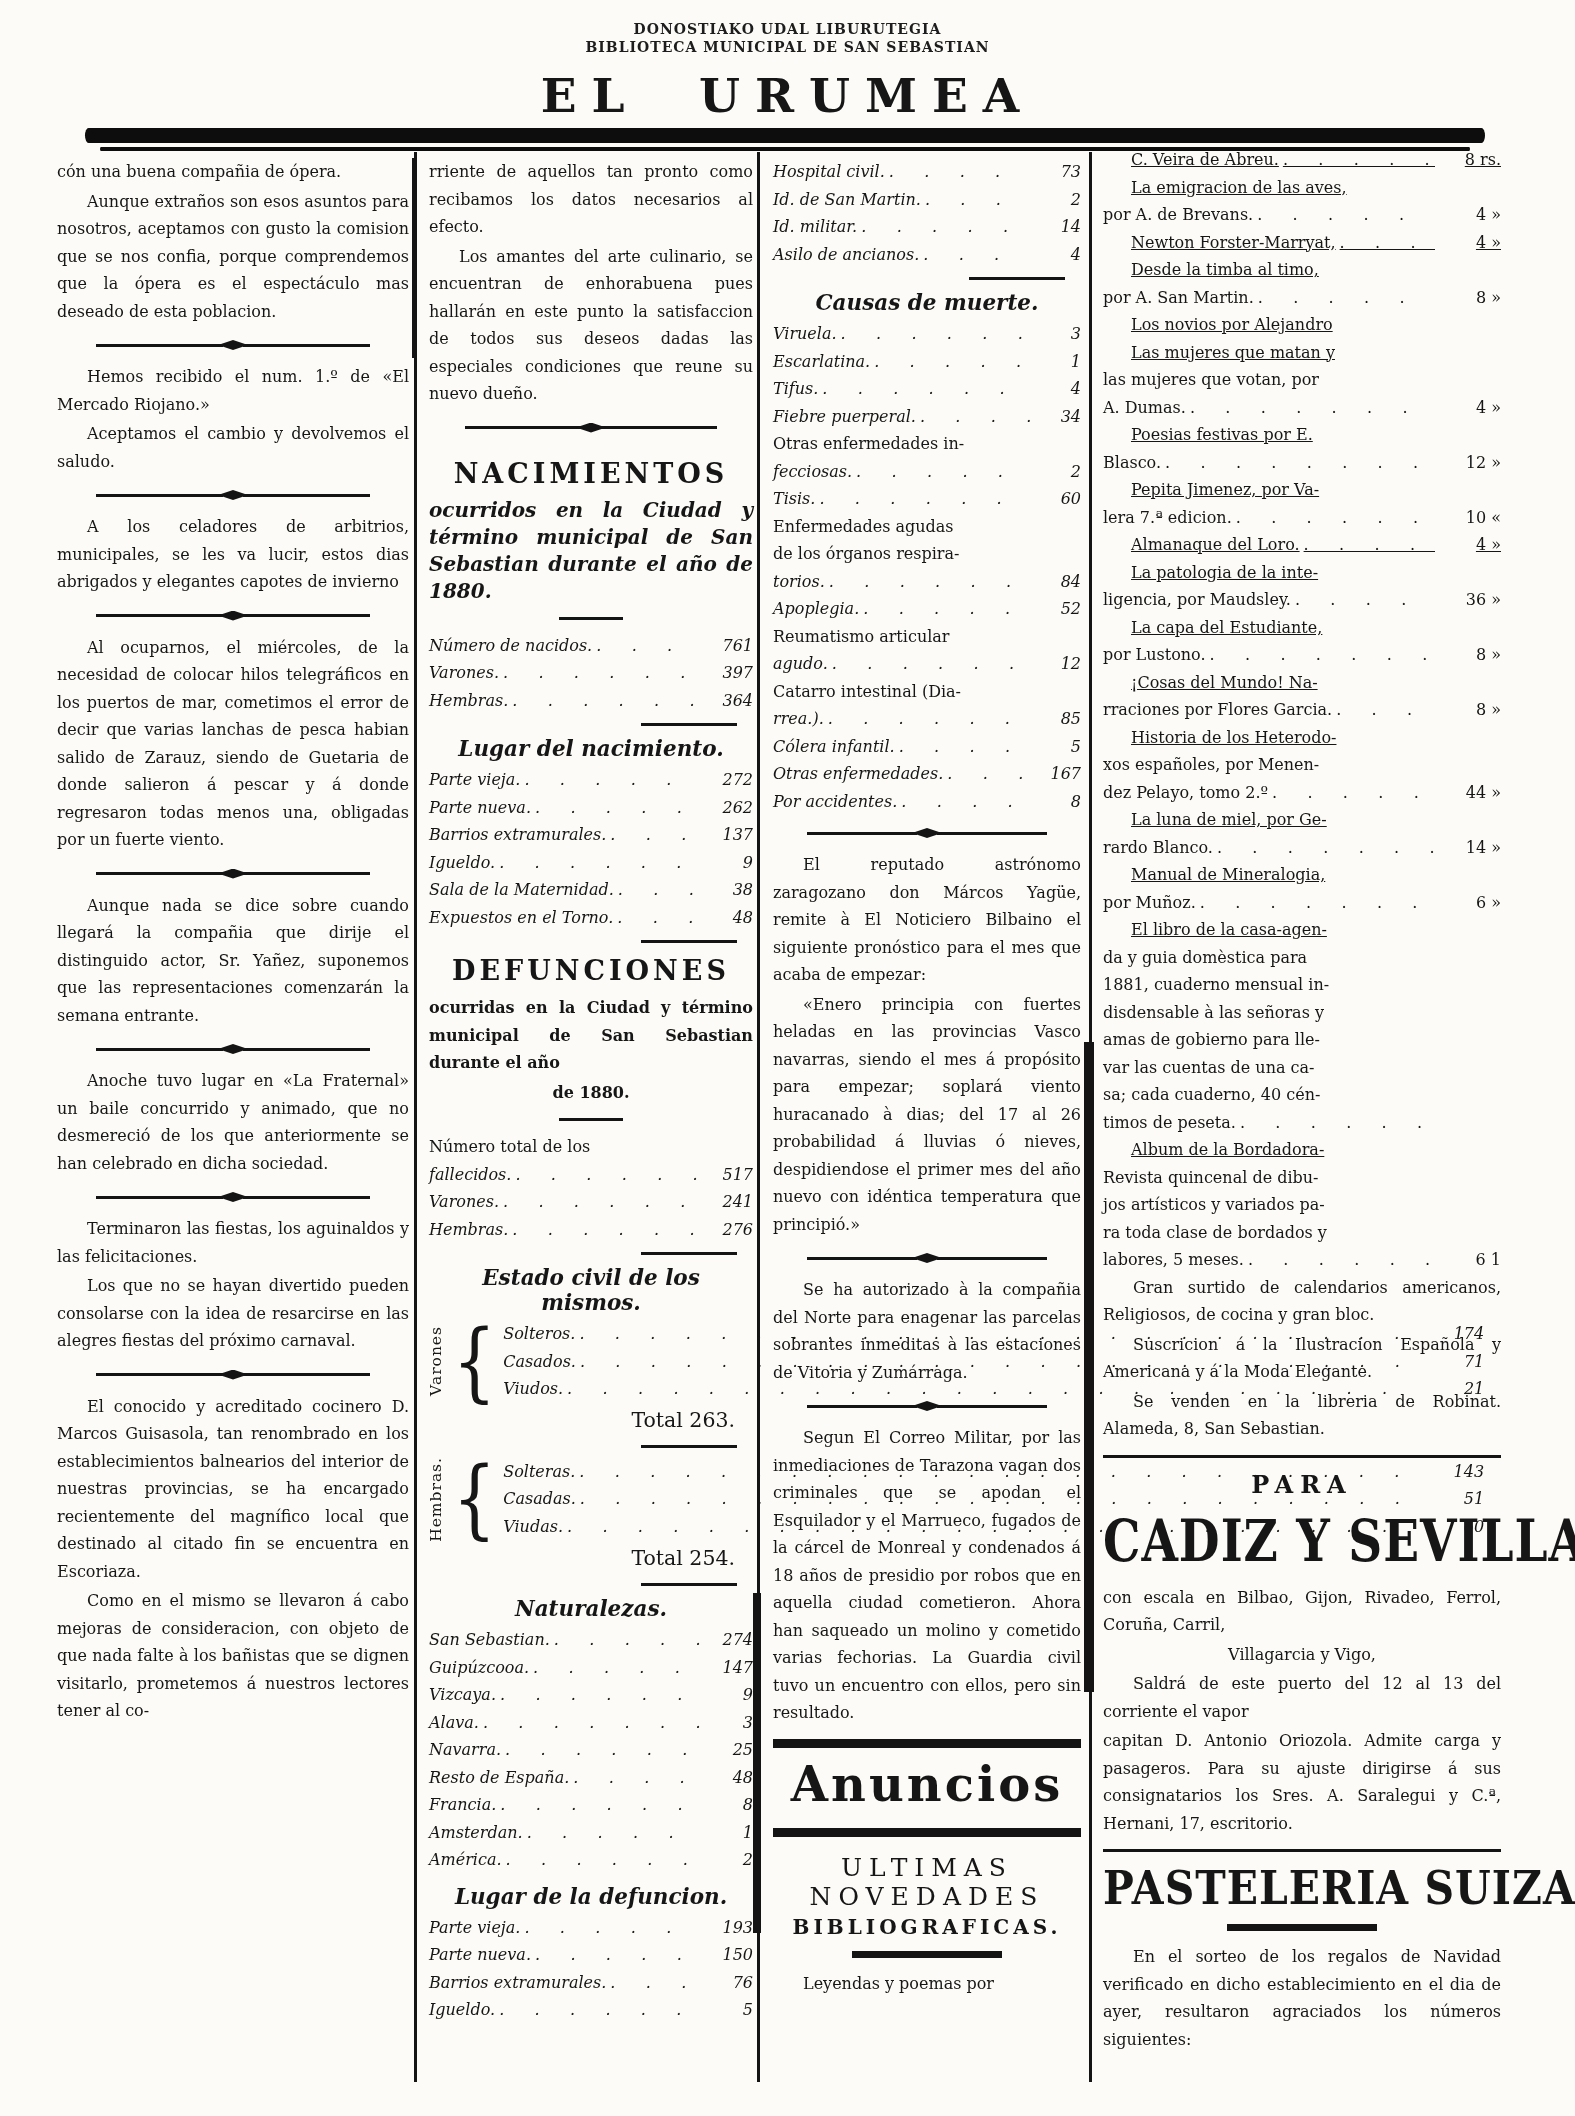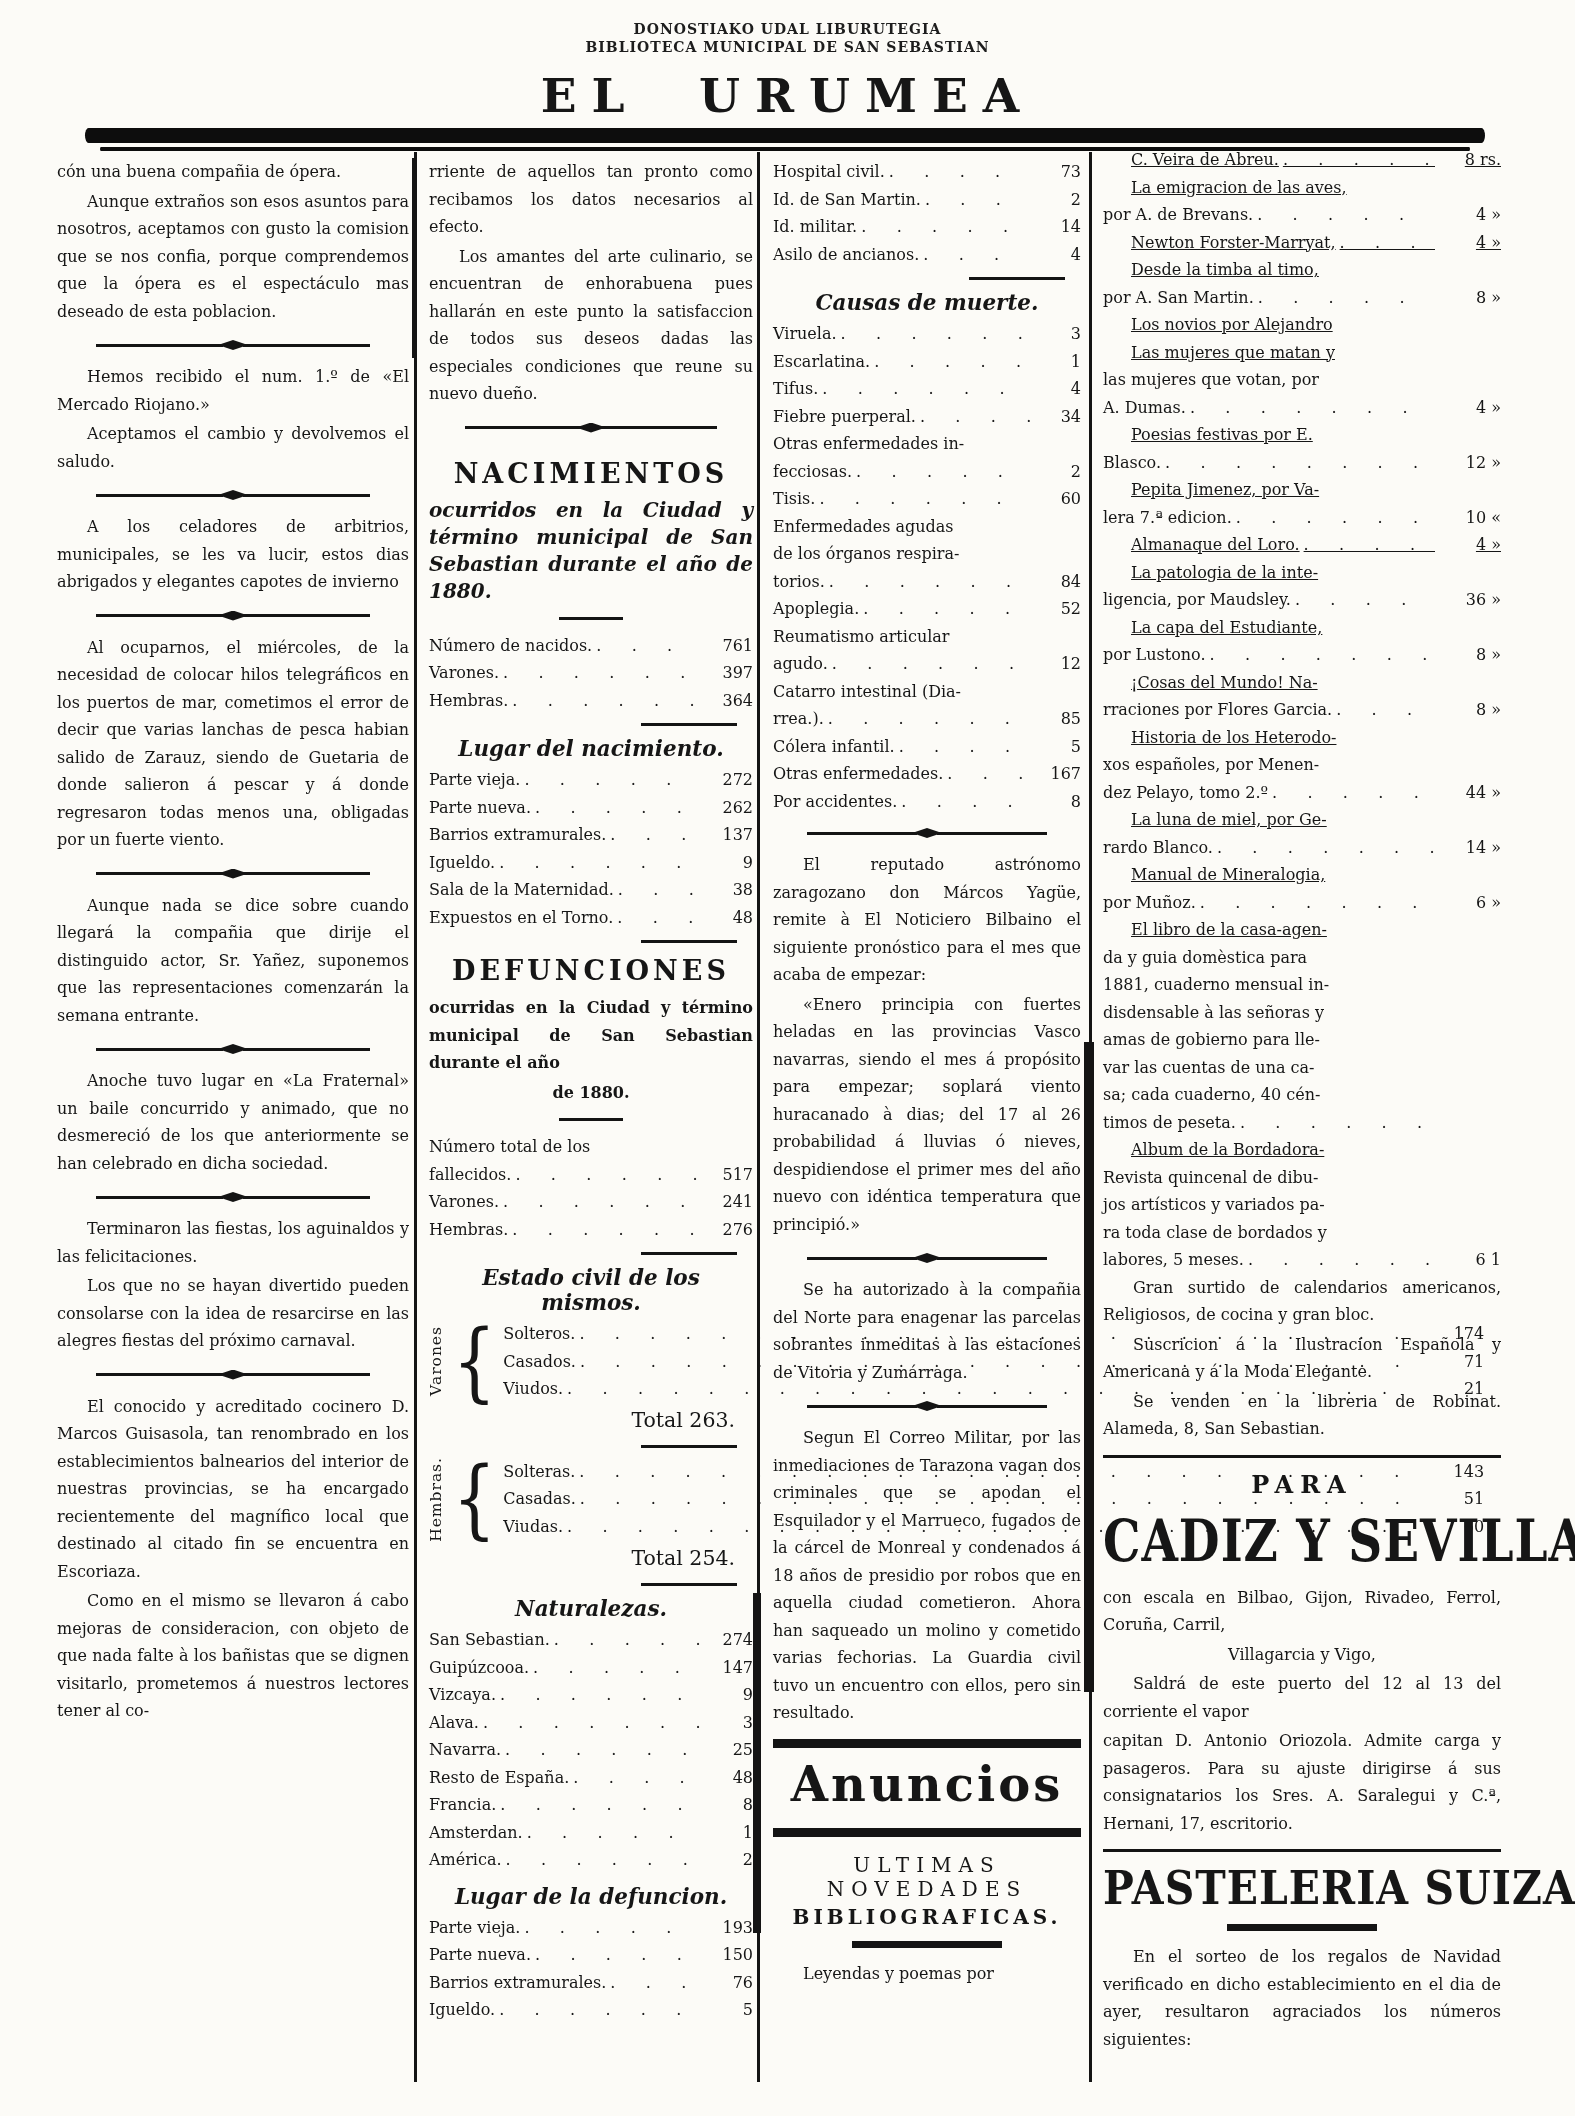--- a/index.html
+++ b/index.html
@@ -35,33 +35,33 @@
                clip-path:polygon(0 50%,50% 0,100% 50%,50% 100%);}
   .rule{background:#141414;}
   .rule.short{height:3px;width:64px;margin:12px auto;}
   .rule.right{height:3px;width:96px;margin:9px 16px 9px auto;}
   .rule.full{height:3px;width:100%;margin:12px 0;}
   .rule.thick{height:9px;width:100%;margin:12px 0 4px;}
   .rule.shortthick{height:7px;width:150px;margin:12px auto;}
   .h-caps{text-align:center;font-weight:bold;font-size:27px;letter-spacing:4px;margin:12px 0 8px;}
   .h-italic{text-align:center;font-style:italic;font-weight:bold;font-size:21.5px;margin:10px 0 5px;}
   .h-sub{text-align:justify;font-style:italic;font-weight:bold;font-size:20px;line-height:27px;}
-  .srow{display:flex;align-items:baseline;line-height:27.5px;}
+  .srow{display:flex;align-items:baseline;line-height:27.5px;font-style:italic;}
   .lbl{white-space:nowrap;}
   .dots{flex:1;overflow:hidden;white-space:nowrap;letter-spacing:2px;padding:0 4px;}
   .val{min-width:50px;text-align:right;white-space:nowrap;}
   .srow-line{line-height:27.5px;}
   .total{text-align:right;padding-right:18px;line-height:31px;font-size:20.5px;}
   .group{display:flex;align-items:center;margin:2px 0;}
   .side{writing-mode:vertical-rl;transform:rotate(180deg);font-size:15.5px;letter-spacing:1px;line-height:1;margin-right:2px;}
   .brace{font-size:86px;line-height:0.9;margin-right:2px;transform:scaleX(0.8);font-weight:400;}
   .grows{flex:1;}
   .disp{text-align:center;}
   .disp.anuncios{font-size:48px;font-weight:bold;letter-spacing:3px;margin:0;line-height:64px;}
-  .disp.ultimas{font-size:20px;letter-spacing:7px;margin:16px 0 2px;}
+  .disp.ultimas{font-size:25px;letter-spacing:7px;margin:16px 0 2px;}
   .disp.biblio{font-size:20px;font-weight:bold;letter-spacing:4px;margin:4px 0;}
   .disp.para{font-size:24px;font-weight:bold;letter-spacing:7px;margin:4px 0 0;}
   .disp.cadiz{font-size:47px;font-weight:bold;letter-spacing:1px;transform:scaleY(1.25);margin:14px 0 16px;white-space:nowrap;}
   .disp.herminia{font-size:45px;font-weight:bold;letter-spacing:11px;color:#fcfbf7;
                  -webkit-text-stroke:2.2px #141414;margin:8px 0 6px;white-space:nowrap;}
   .disp.pasteleria{font-size:41px;font-weight:bold;transform:scaleY(1.15);letter-spacing:1px;margin:12px 0 0;white-space:nowrap;}
   .bitem{margin:0;}
   .bline,.blast{line-height:27.5px;}
   .ind{text-indent:28px;text-decoration:underline;}
   .blast{display:flex;align-items:baseline;}

